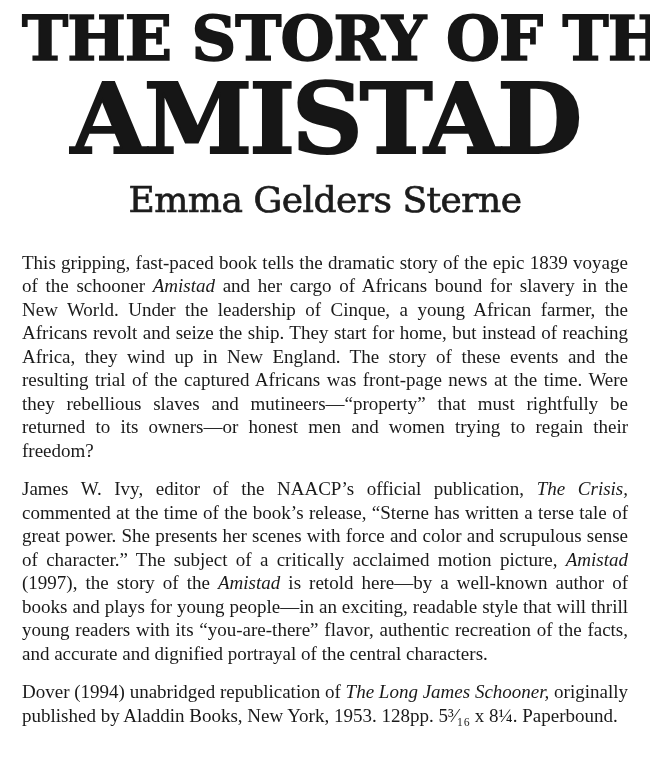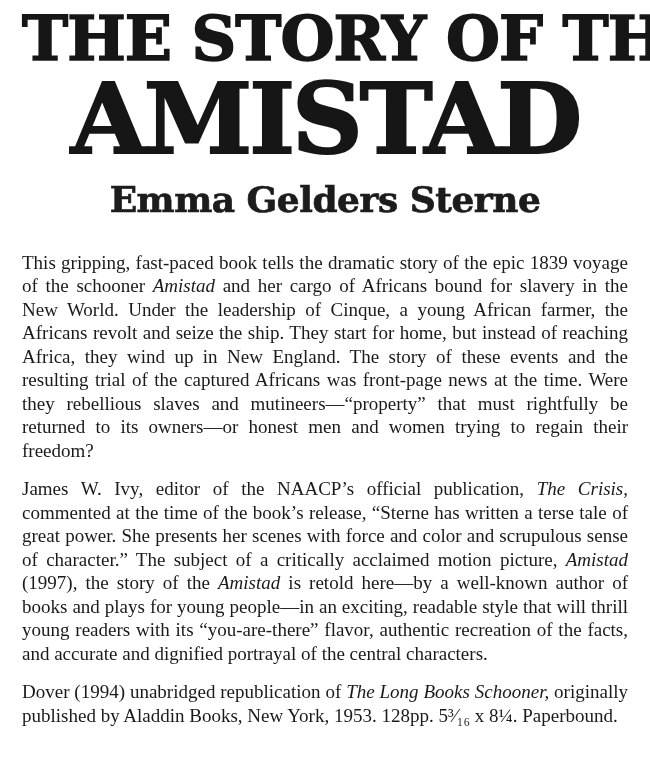--- a/index.html
+++ b/index.html
@@ -39,21 +39,21 @@
     line-height: 0.95;
     letter-spacing: -3px;
     margin-top: 2px;
     -webkit-text-stroke: 2px #161616;
     white-space: nowrap;
   }
   .author {
     margin: 16px 0 0 0;
     text-align: center;
     font-family: "DejaVu Serif", serif;
-    font-weight: bold;
+    font-weight: normal;
     font-size: 36px;
     line-height: 1.05;
     letter-spacing: -0.5px;
     color: #1c1c1c;
     -webkit-text-stroke: 0.7px #1c1c1c;
   }
   .description {
     margin-top: 32px;
     font-family: "Liberation Serif", serif;
     font-size: 19px;
@@ -79,16 +79,16 @@
   <h1 class="title-block">
     <span class="title-line1">THE STORY OF THE</span>
     <span class="title-line2">AMISTAD</span>
   </h1>
 
   <h2 class="author">Emma Gelders Sterne</h2>
 
   <div class="description" style="color: rgb(26, 26, 26);">
     <p><span>This gripping, fast-paced book tells the dramatic story of the epic 1839 voyage of the schooner </span><span class="it">Amistad</span><span> and her cargo of Africans bound for slavery in the New World. Under the leadership of Cinque, a young African farmer, the Africans revolt and seize the ship. They start for home, but instead of reaching Africa, they wind up in New England. The story of these events and the resulting trial of the captured Africans was front-page news at the time. Were they rebellious slaves and mutineers—“property” that must rightfully be returned to its owners—or honest men and women trying to regain their freedom?</span></p>
     <p><span>James W. Ivy, editor of the NAACP’s official publication, </span><span class="it">The Crisis,</span><span> commented at the time of the book’s release, “Sterne has written a terse tale of great power. She presents her scenes with force and color and scrupulous sense of character.” The subject of a critically acclaimed motion picture, </span><span class="it">Amistad</span><span> (1997), the story of the </span><span class="it">Amistad</span><span> is retold here—by a well-known author of books and plays for young people—in an exciting, readable style that will thrill young readers with its “you-are-there” flavor, authentic recreation of the facts, and accurate and dignified portrayal of the central characters.</span></p>
-    <p><span>Dover (1994) unabridged republication of </span><span class="it">The Long Books Schooner,</span><span> originally published by Aladdin Books, New York, 1953. 128pp. 5³⁄₁₆ x 8¼. Paperbound.</span></p>
+    <p><span>Dover (1994) unabridged republication of </span><span class="it">The Long James Schooner,</span><span> originally published by Aladdin Books, New York, 1953. 128pp. 5³⁄₁₆ x 8¼. Paperbound.</span></p>
   </div>
 
 </div>
 
 </body></html>

